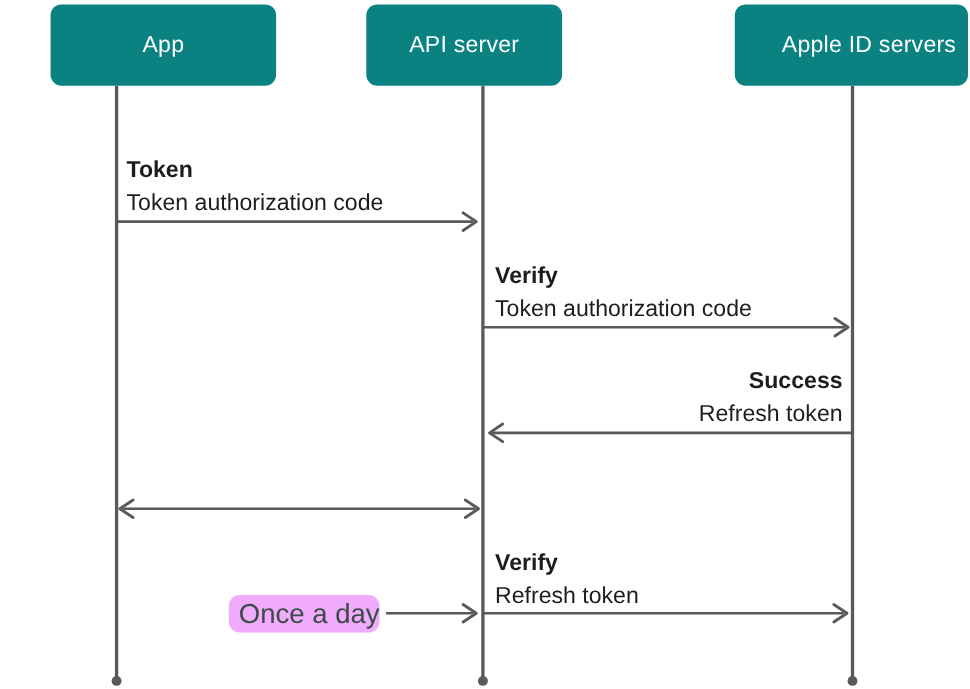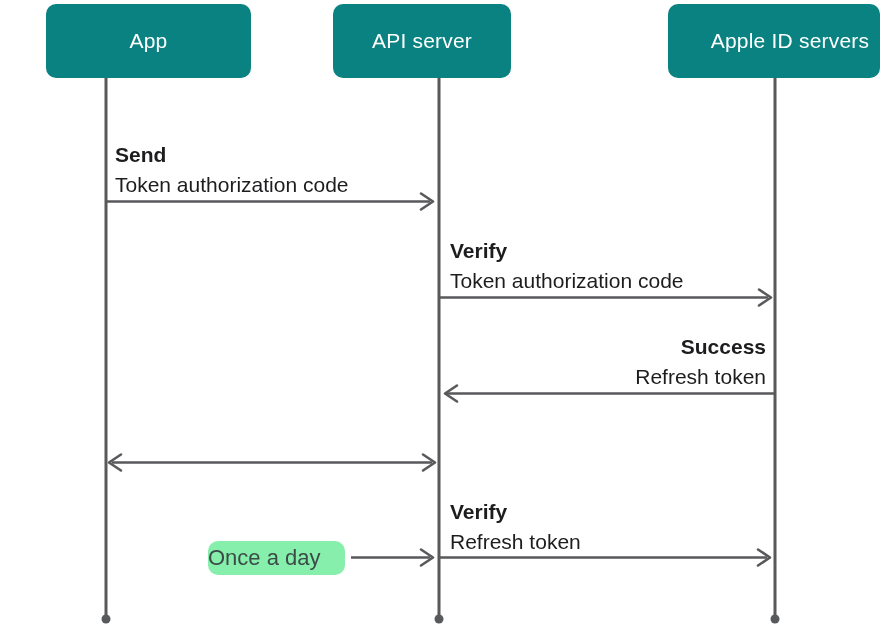--- a/index.html
+++ b/index.html
@@ -29,24 +29,24 @@
     color:#1d1d1f;
     font-size:21px; line-height:30px;
     white-space:nowrap;
   }
   .msg-title { font-weight:700; }
   .align-right { text-align:right; }
   .align-center { text-align:center; }
   .badge {
     position:absolute; left:208px; top:541px;
     width:137px; height:34px;
-    background:#86efac; color:#3c4b48;
+    background:#f0abfc; color:#3c4b48;
     border-radius:10px;
-    display:flex; align-items:center; justify-content:flex-start;
-    font-size:22px;
+    display:flex; align-items:center; justify-content:flex-end;
+    font-size:25px;
   }
 </style>
 </head>
 <body>
 
 <div class="canvas">
 
   <svg class="layer" width="882" height="626" viewBox="0 0 882 626">
 
     <line class="lifeline" x1="106" y1="78" x2="106" y2="618"></line>
@@ -81,21 +81,21 @@
     <span>App</span>
   </div>
   <div class="actor" style="left:333px; width:178px;">
     <span>API server</span>
   </div>
   <div class="actor" style="left:668px; width:212px;padding-left:32px;">
     <span>Apple ID servers</span>
   </div>
 
   <div class="msg" style="left:115px; top:140px;">
-    <div class="msg-title">Send</div>
+    <div class="msg-title">Token</div>
     <div class="msg-detail">Token authorization code</div>
   </div>
 
   <div class="msg" style="left:450px; top:236px;">
     <div class="msg-title">Verify</div>
     <div class="msg-detail">Token authorization code</div>
   </div>
 
   <div class="msg align-right" style="right:116px; top:332px;">
     <div class="msg-title">Success</div>

